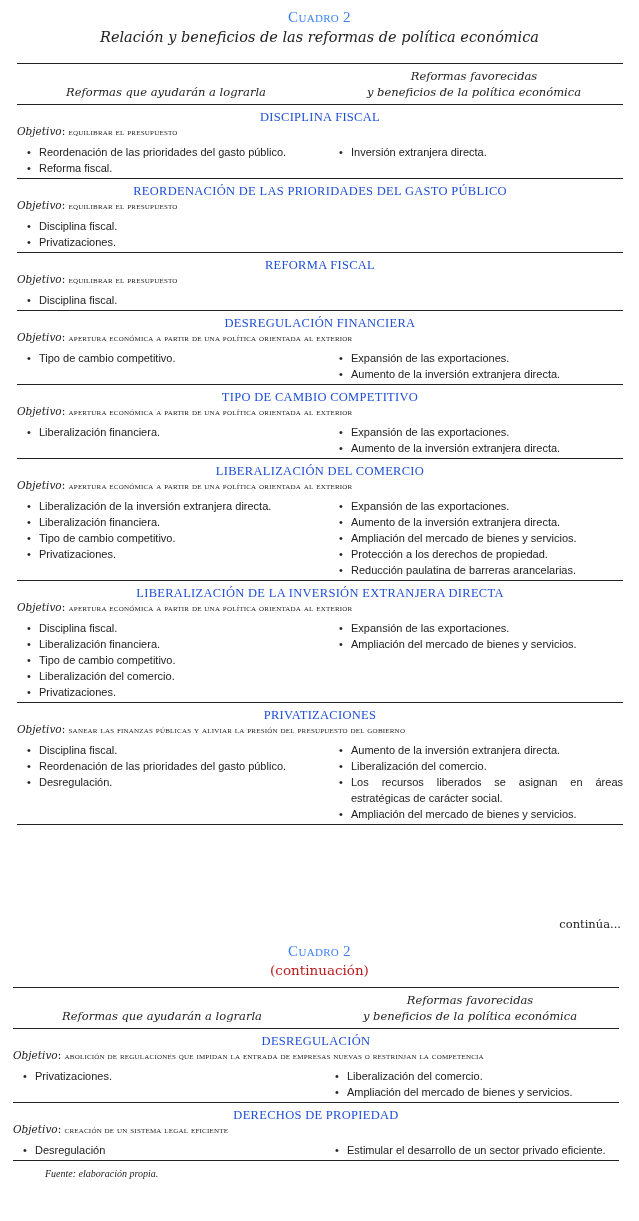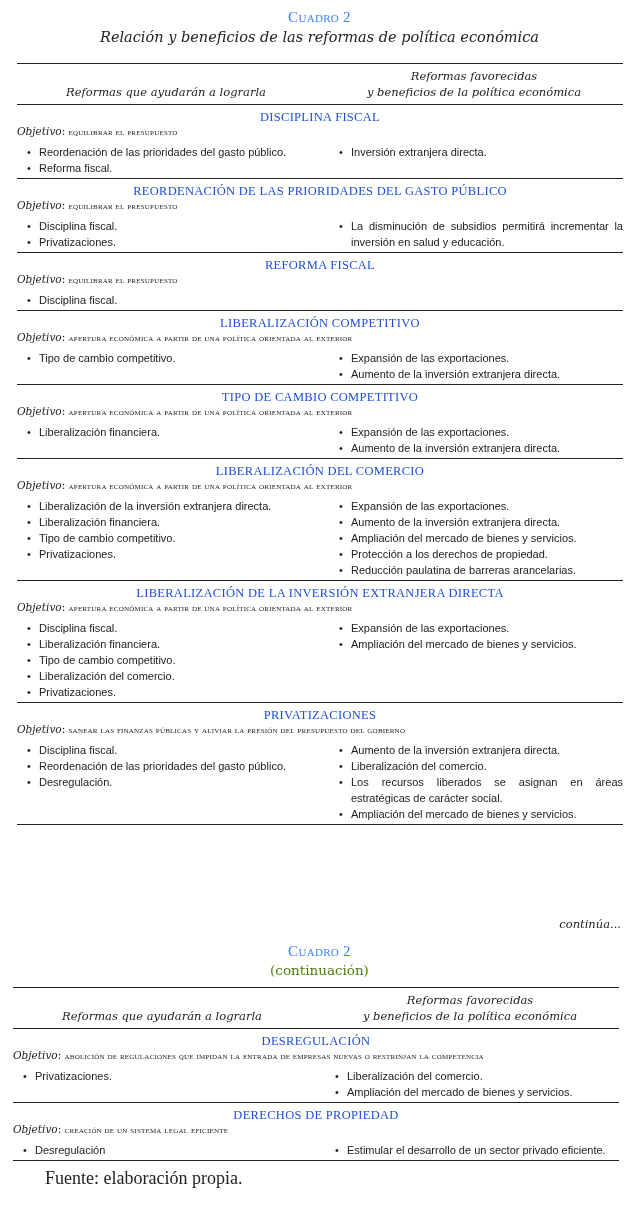--- a/index.html
+++ b/index.html
@@ -6,21 +6,21 @@
   body {
     width: 639px; height: 1221px; overflow: hidden; position: relative;
     font-family: "DejaVu Serif", "Liberation Serif", serif;
     color: #1a1a1a;
   }
   .page { position: absolute; left: 0; top: 0; width: 639px; }
 
   .caption { text-align: center; }
   .cuadro { font-family: "Liberation Serif", serif; font-size: 15px; font-variant: small-caps; letter-spacing: 0.3px; color: #3b82f6; }
   .subtitle { font-family: "DejaVu Serif", serif; font-style: italic; font-size: 14.5px; color: #222; margin-top: 3px; }
-  .subtitle-plain { font-family: "DejaVu Serif", serif; font-size: 13.5px; color: #4d7c0f; margin-top: 2px; }
+  .subtitle-plain { font-family: "DejaVu Serif", serif; font-size: 13.5px; color: #b91c1c; margin-top: 2px; }
 
   .table { position: absolute; border-top: 1px solid #222; }
   .t1 { left: 17px; width: 606px; top: 63px; }
   .t2 { left: 13px; width: 606px; top: 987px; }
 
   .colhead { display: flex; border-bottom: 1px solid #222; height: 40px; font-style: italic; font-size: 11.5px; color: #222; }
   .colhead .c { flex: 1; display: flex; flex-direction: column; justify-content: flex-end; text-align: center; padding-bottom: 4px; line-height: 16px; }
   .colhead .c.left { padding-right: 10px; }
 
   .section { border-bottom: 1px solid #222; padding: 5px 0 2px 0; }
@@ -29,22 +29,22 @@
   .sec-obj .obj-label { font-style: italic; font-family: "DejaVu Serif", serif; }
   .sec-obj .obj-text { font-family: "Liberation Serif", serif; font-variant: small-caps; font-size: 10px; letter-spacing: 0.2px; text-transform: lowercase; }
 
   .cols { display: flex; }
   .cols ul { list-style: none; margin: 0; padding: 0; flex: 1; }
   .cols ul.left { padding-left: 10px; padding-right: 20px; }
   .cols ul.right { padding-left: 8px; }
   .cols li { position: relative; padding-left: 12px; font-family: Liberation Sans, sans-serif; font-size: 11px; line-height: 16px; color: #222; text-align: justify; }
   .cols li::before { content: "\2022"; position: absolute; left: 0; top: 0; }
 
-  .continua { position: absolute; right: 18px; top: 917px; font-style: italic; font-family: "DejaVu Serif", serif; font-size: 11.5px; color: #222; }
-  .source { font-family: "Liberation Serif", serif; font-size: 18px; color: #222; padding-left: 32px; margin-top: 7px; }
+  .continua { position: absolute; right: 18px; top: 917px; font-family: "DejaVu Serif", serif; font-size: 11.5px; color: #222; }
+  .source { font-family: "Liberation Serif", serif; font-size: 10px; color: #222; padding-left: 32px; margin-top: 7px; font-style: italic; }
 </style>
 </head>
 <body>
 
 <div class="page">
 
   <div class="caption" style="position:absolute; left:0; width:639px; top:9px;">
     <div class="cuadro">Cuadro 2</div>
     <div class="subtitle">Relación y beneficios de las reformas de política económica</div>
   </div>
@@ -74,36 +74,33 @@
           </div>
         </div>
         <div class="section">
           <div class="sec-title">REORDENACIÓN DE LAS PRIORIDADES DEL GASTO PÚBLICO</div>
           <div class="sec-obj"><span class="obj-label">Objetivo</span><span>: </span><span class="obj-text">equilibrar el presupuesto</span></div>
           <div class="cols">
             <ul class="left">
               <li>Disciplina fiscal.</li>
               <li>Privatizaciones.</li>
             </ul>
-            <ul class="right">
-              <li>La disminución de subsidios permitirá incrementar la inversión en salud y educación.</li>
-            </ul>
           </div>
         </div>
         <div class="section">
           <div class="sec-title">REFORMA FISCAL</div>
           <div class="sec-obj"><span class="obj-label">Objetivo</span><span>: </span><span class="obj-text">equilibrar el presupuesto</span></div>
           <div class="cols">
             <ul class="left">
               <li>Disciplina fiscal.</li>
             </ul>
           </div>
         </div>
         <div class="section">
-          <div class="sec-title">LIBERALIZACIÓN COMPETITIVO</div>
+          <div class="sec-title">DESREGULACIÓN FINANCIERA</div>
           <div class="sec-obj"><span class="obj-label">Objetivo</span><span>: </span><span class="obj-text">apertura económica a partir de una política orientada al exterior</span></div>
           <div class="cols">
             <ul class="left">
               <li>Tipo de cambio competitivo.</li>
             </ul>
             <ul class="right">
               <li>Expansión de las exportaciones.</li>
               <li>Aumento de la inversión extranjera directa.</li>
             </ul>
           </div>

